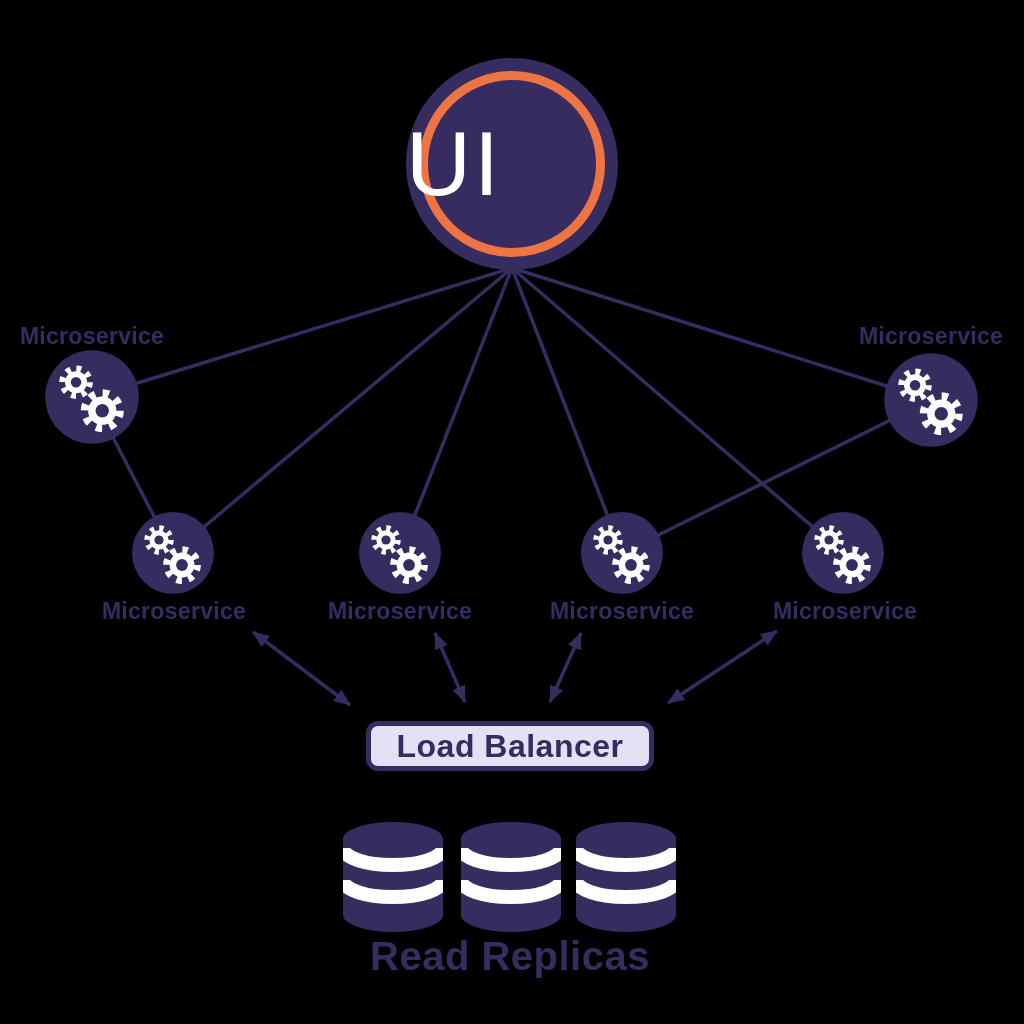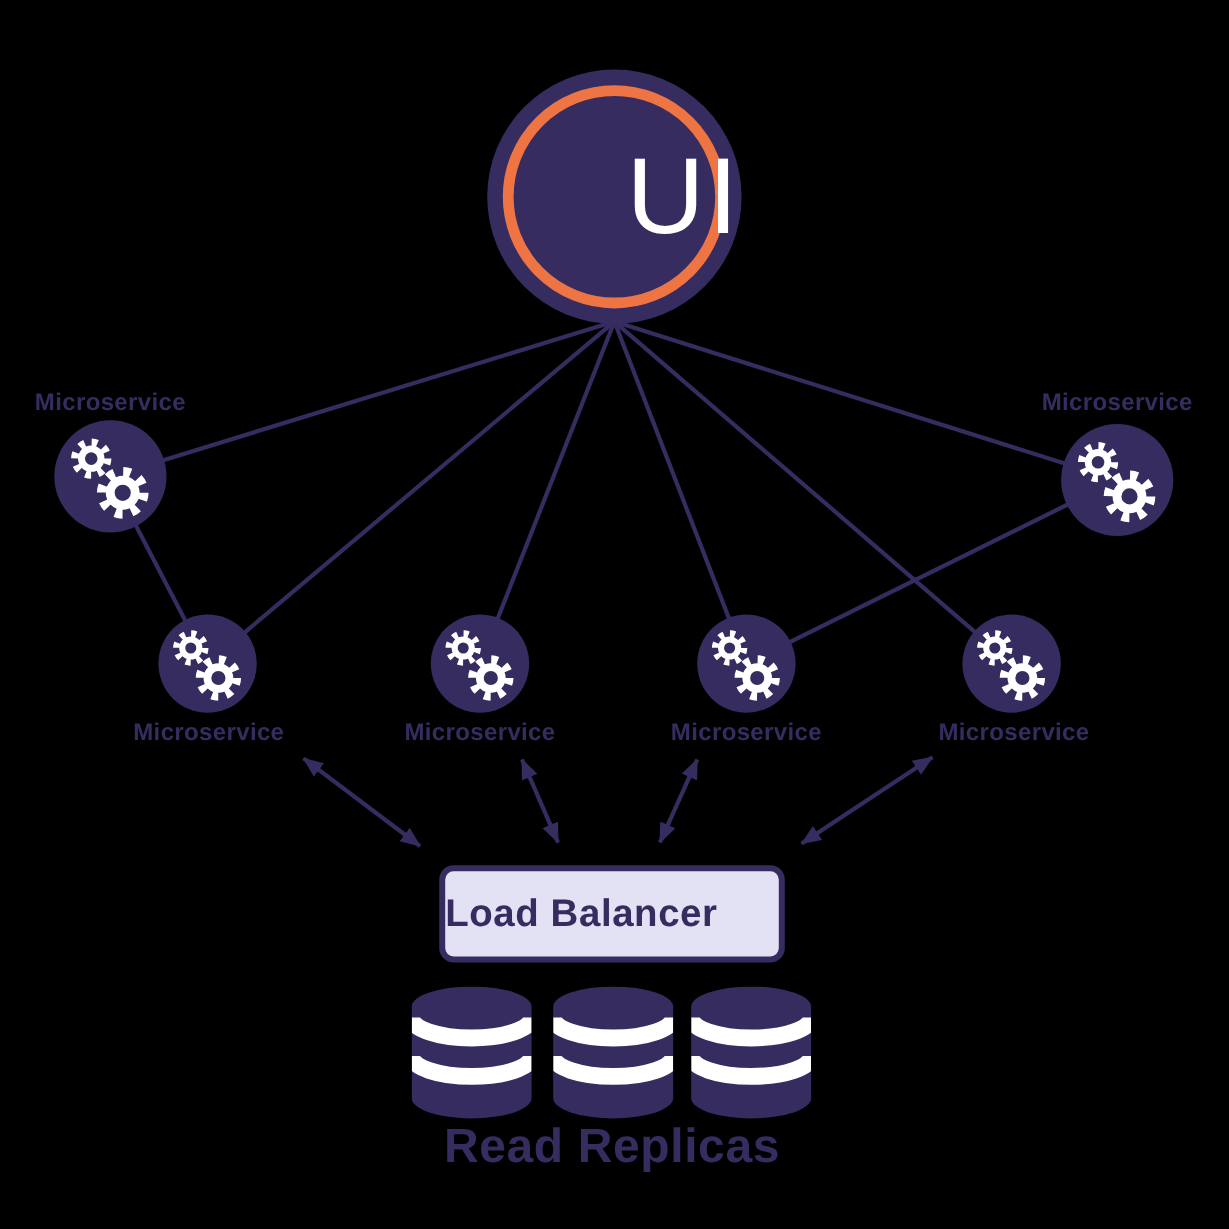--- a/index.html
+++ b/index.html
@@ -9,43 +9,43 @@
   }
   .stage *{box-sizing:border-box;}
   svg.links{position:absolute;left:0;top:0;width:1024px;height:1024px;}
   .link{stroke:#362C60;stroke-width:3.5;fill:none;}
   .arrow{stroke:#362C60;stroke-width:3.5;fill:none;}
 
   
   .ui-node{
     position:absolute;left:406px;top:58px;width:212px;height:212px;
     background:#362C60;border-radius:50%;
-    display:flex;align-items:center;justify-content:flex-end;
+    display:flex;align-items:center;justify-content:flex-start;
   }
   .ui-ring{
     position:absolute;inset:13px;border:9px solid #EE7443;border-radius:50%;
   }
   .ui-label{
     position:relative;color:#fff;font-size:90px;font-weight:400;letter-spacing:3px;line-height:1;
   }
 
   
   .ms-circle{position:absolute;}
   .navy{fill:#362C60;}
 
   .ms-label{
     position:absolute;transform:translate(-50%,-50%);
-    color:#362C60;font-size:20px;font-weight:bold;letter-spacing:0.3px;white-space:nowrap;
+    color:#362C60;font-size:23px;font-weight:bold;letter-spacing:0.3px;white-space:nowrap;
   }
 
   
   .lb-box{
-    position:absolute;left:366px;top:721px;width:288px;height:81px;
+    position:absolute;left:366px;top:721px;width:288px;height:50px;
     background:#E2E2F4;border:5px solid #362C60;border-radius:12px;
-    display:flex;align-items:center;
+    display:flex;align-items:center;justify-content:center;
   }
   .lb-label{color:#362C60;font-size:32px;font-weight:bold;letter-spacing:0.5px;}
 
   .db-svg{position:absolute;left:343px;top:822px;}
   .rr-label{
     position:absolute;left:510px;top:956px;transform:translate(-50%,-50%);
     color:#362C60;font-size:40px;font-weight:bold;letter-spacing:0.5px;white-space:nowrap;
   }
 </style>
 </head>

